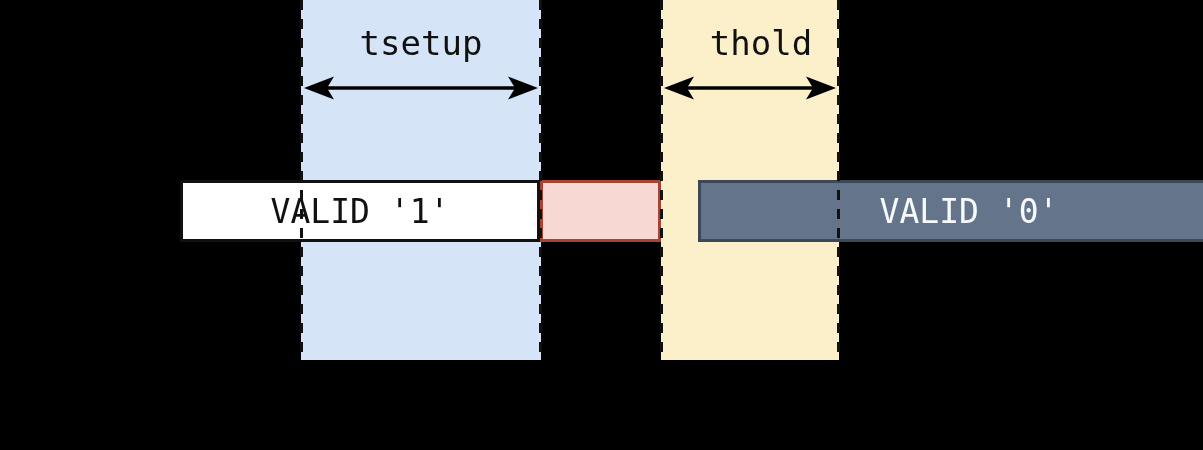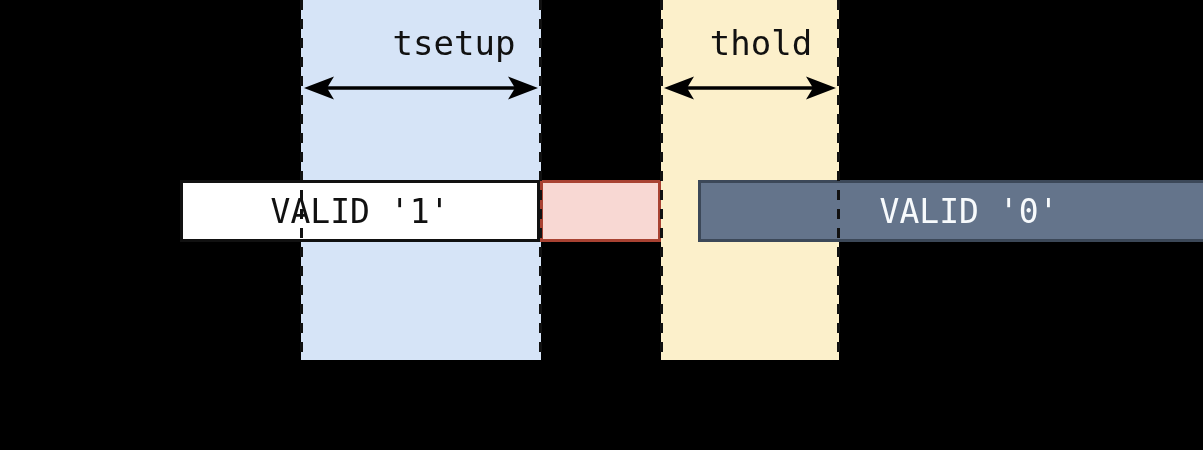--- a/index.html
+++ b/index.html
@@ -79,21 +79,21 @@
   .seg-valid0  { left: 698px; width: 542px; }
 </style>
 </head>
 <body>
 
 <div class="canvas">
 
   <div class="band band-tsetup" style="background-color: rgb(214, 228, 247);"></div>
   <div class="band band-thold" style="background-color: rgb(252, 240, 203);"></div>
 
-  <div class="band-label label-tsetup" style="color: rgb(17, 17, 17); margin-left: 33px;">tsetup</div>
+  <div class="band-label label-tsetup" style="color: rgb(17, 17, 17);">tsetup</div>
   <div class="band-label label-thold" style="color: rgb(17, 17, 17);">thold</div>
 
   <svg class="arrow-svg arrow-tsetup" width="240" height="28" viewBox="0 0 240 28">
     <line class="arrow-line" x1="22" y1="14" x2="218" y2="14"></line>
     <polygon class="arrow-head" points="3,14 33,2.5 26,14 33,25.5"></polygon>
     <polygon class="arrow-head" points="237,14 207,2.5 214,14 207,25.5"></polygon>
   </svg>
   <svg class="arrow-svg arrow-thold" width="178" height="28" viewBox="0 0 178 28">
     <line class="arrow-line" x1="20" y1="14" x2="158" y2="14"></line>
     <polygon class="arrow-head" points="3,14 33,2.5 26,14 33,25.5"></polygon>

